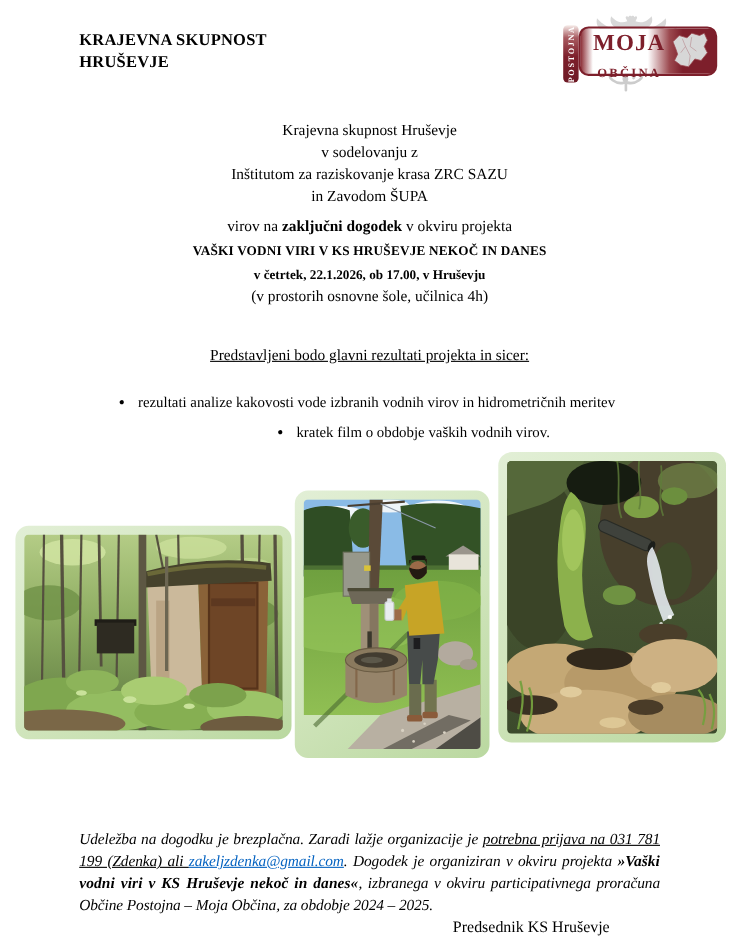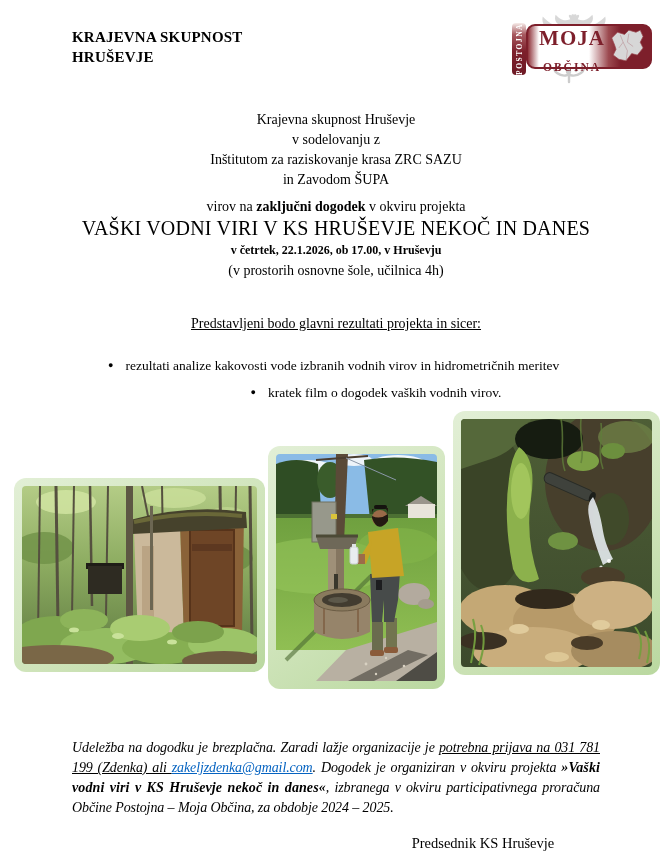--- a/index.html
+++ b/index.html
@@ -20,40 +20,40 @@
              border:2px solid #7d1f2b;box-sizing:border-box;
              background:linear-gradient(90deg,#8d3038 0%,#ffffff 9%,#ffffff 50%,#9c4a50 66%,#7d1f2b 76%,#7d1f2b 100%);}
   .logo .word{position:absolute;left:6px;top:1px;width:76px;text-align:center;color:#7d1f2b;}
   .logo .moja{font-size:21px;line-height:22px;font-weight:bold;letter-spacing:1px;}
   .logo .obcina{font-size:11.5px;line-height:12px;font-weight:bold;letter-spacing:2px;margin-top:12px;}
   .logo .map{position:absolute;right:2px;top:2px;width:44px;height:37px;}
   
   .intro{position:absolute;left:72px;top:98px;width:528px;text-align:center;font-size:14px;line-height:20px;margin-top:12px;}
   .invite{position:absolute;left:52px;top:196px;width:568px;text-align:center;}
   .invite .l1{font-size:14px;line-height:21px;}
-  .invite .title{font-size:20px;line-height:23px;font-weight:normal;white-space:nowrap;letter-spacing:.2px;}
+  .invite .title{font-size:12px;line-height:23px;font-weight:bold;white-space:nowrap;letter-spacing:.2px;}
   .invite .dt{font-size:12px;line-height:21px;font-weight:bold;}
   .invite .loc{font-size:14px;line-height:20px;}
   
   .results{position:absolute;left:72px;top:313px;width:528px;}
   .results .rh{text-align:center;font-size:14px;line-height:21px;}
   .results .rh span{text-decoration:underline;}
   .bullet-row{font-size:13.5px;line-height:26px;white-space:nowrap;}
   .bullet-row .dot{font-size:9px;vertical-align:2px;margin-right:12px;}
   .b1{padding-left:36px;margin-top:18px;}
   .b2{text-align:center;padding-left:80px;}
   
   .frame{position:absolute;border-radius:12px;box-sizing:border-box;padding:8px;
          background:linear-gradient(145deg,#e2efd6 0%,#cfe4ba 55%,#bad8a0 100%);}
   .frame svg{display:block;border-radius:4px;}
   .f-left{left:14px;top:478px;width:251px;height:194px;}
   .f-mid{left:268px;top:446px;width:177px;height:243px;}
   .f-right{left:453px;top:411px;width:207px;height:264px;}
   
-  .footer{position:absolute;left:72px;top:724px;width:528px;text-align:justify;
+  .footer{position:absolute;left:72px;top:740px;width:528px;text-align:justify;
           font-style:italic;font-size:14px;line-height:20px;letter-spacing:-0.1px;}
   .footer .u{text-decoration:underline;}
   .footer b{letter-spacing:.1px;}
   .footer .email{color:#0563c1;text-decoration:underline;cursor:pointer;}
   .signature{position:absolute;left:366px;top:832px;width:234px;text-align:center;
              font-size:14.5px;line-height:22px;}
 </style>
 </head>
 <body>
 
@@ -96,21 +96,21 @@
   <div class="invite">
     <div class="l1"><span>virov na </span><b>zaključni dogodek</b><span> v okviru projekta</span></div>
     <div class="title">VAŠKI VODNI VIRI V KS HRUŠEVJE NEKOČ IN DANES</div>
     <div class="dt">v četrtek, 22.1.2026, ob 17.00, v Hruševju</div>
     <div class="loc">(v prostorih osnovne šole, učilnica 4h)</div>
   </div>
 
   <div class="results">
     <div class="rh"><span>Predstavljeni bodo glavni rezultati projekta in sicer:</span></div>
     <div class="bullet-row b1"><span class="dot">●</span><span>rezultati analize kakovosti vode izbranih vodnih virov in hidrometričnih meritev</span></div>
-    <div class="bullet-row b2"><span class="dot">●</span><span>kratek film o dogodek vaških vodnih virov.</span></div>
+    <div class="bullet-row b2"><span class="dot">●</span><span>kratek film o obdobje vaških vodnih virov.</span></div>
   </div>
 
   <div class="frame f-left">
     <svg width="235" height="178" viewBox="0 0 235 178">
       <defs>
         <linearGradient id="gL" x1="0" y1="0" x2="0" y2="1">
           <stop offset="0" stop-color="#b4cc86"></stop>
             <stop offset="0.45" stop-color="#8cab60"></stop>
             <stop offset="1" stop-color="#5e7a41"></stop>
         </linearGradient>

